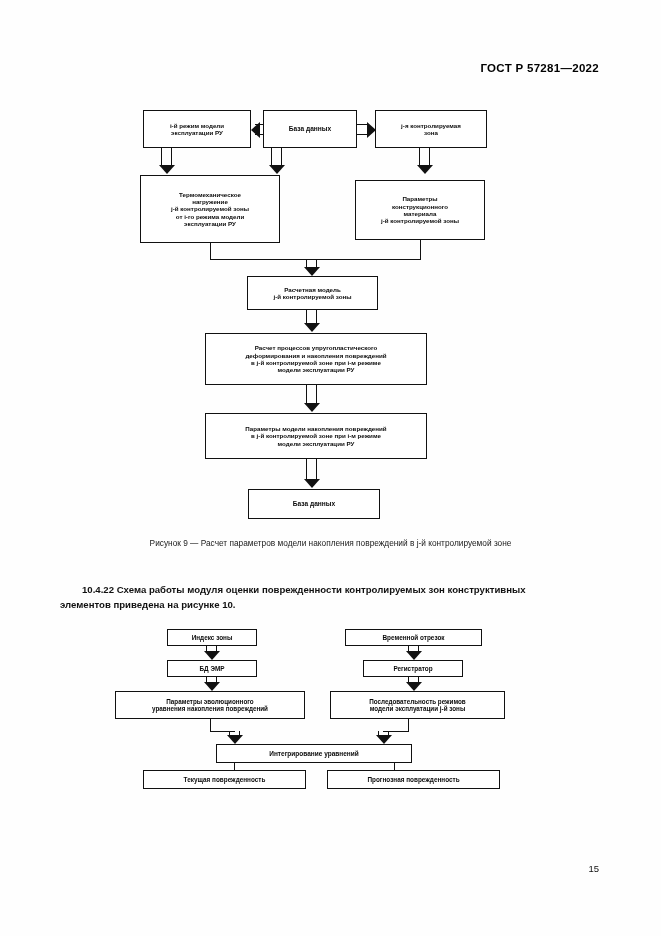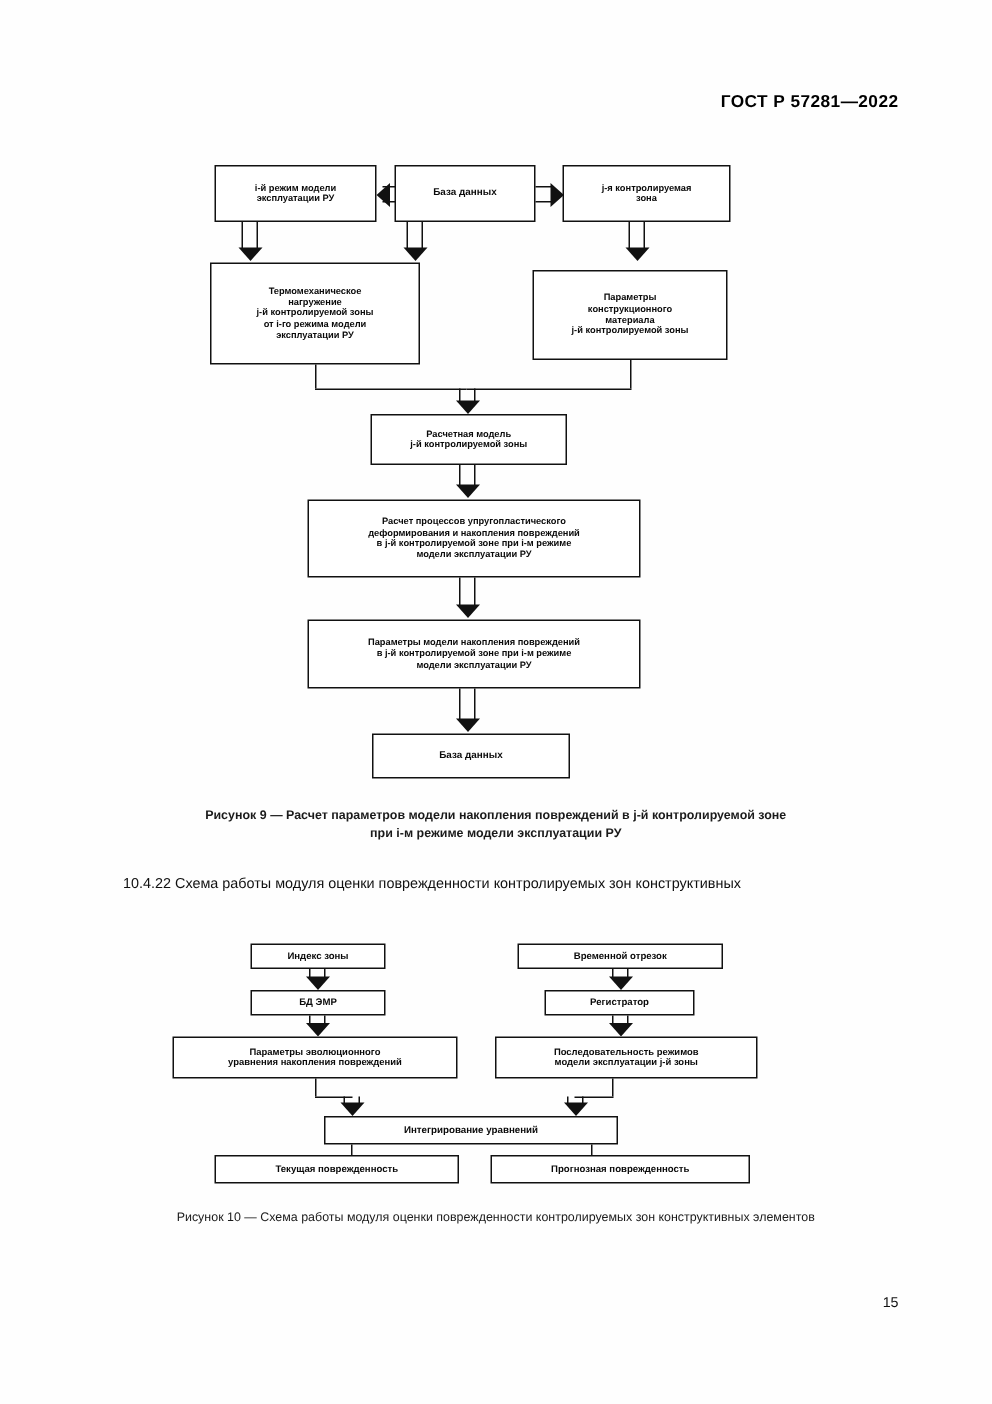--- a/index.html
+++ b/index.html
@@ -120,20 +120,21 @@
     font-size: 8.3px;
     line-height: 1.45;
     color: #1a1a1a;
   }
   .body-par {
     position: absolute;
     font-size: 9.6px;
     line-height: 1.52;
     color: #111;
     text-align: justify;
+    font-weight: bold;
   }
 
   .page-number {
     position: absolute;
     right: 62px;
     bottom: 62px;
     font-size: 9.5px;
     color: #111;
   }
 </style>
@@ -250,27 +251,27 @@
 
   <div class="arrow-down" style="left:306px; top:459px; height:30px;">
     <div class="shaft" style="height:21px;"></div>
     <div class="head" style="top:20px;"></div>
   </div>
 
   <div class="fc-box" style="left:248px; top:489px; width:132px; height:30px; font-size:6.6px;">
     <span>База данных</span>
   </div>
 
-  <div class="fig-caption" style="left:60px; top:537px; width:541px;font-weight:bold;">
+  <div class="fig-caption" style="left:60px; top:537px; width:541px;">
     <div>Рисунок 9 — Расчет параметров модели накопления повреждений в j-й контролируемой зоне</div>
-    <div>при i-м режиме модели эксплуатации РУ</div>
   </div>
 
   <div class="body-par" style="left:60px; top:583px; width:541px;">
     <div style="text-indent:22px;">10.4.22  Схема  работы  модуля  оценки  поврежденности  контролируемых  зон  конструктивных</div>
+    <div>элементов приведена на рисунке 10.</div>
   </div>
 
   <div class="fc-box" style="left:167px; top:629px; width:90px; height:17px; font-size:6.4px;">
     <span>Индекс зоны</span>
   </div>
 
   <div class="fc-box" style="left:345px; top:629px; width:137px; height:17px; font-size:6.4px;">
     <span>Временной отрезок</span>
   </div>
 
@@ -347,19 +348,16 @@
   </div>
 
   <div class="fc-box" style="left:143px; top:770px; width:163px; height:19px; font-size:6.4px;">
     <span>Текущая поврежденность</span>
   </div>
 
   <div class="fc-box" style="left:327px; top:770px; width:173px; height:19px; font-size:6.4px;">
     <span>Прогнозная поврежденность</span>
   </div>
 
-  <div class="fig-caption" style="left:40px; top:805px; width:581px;">
-    <div>Рисунок 10 — Схема работы модуля оценки поврежденности контролируемых зон конструктивных элементов</div>
-  </div>
 
   <div class="page-number">15</div>
 
 </div>
 
 </body></html>

